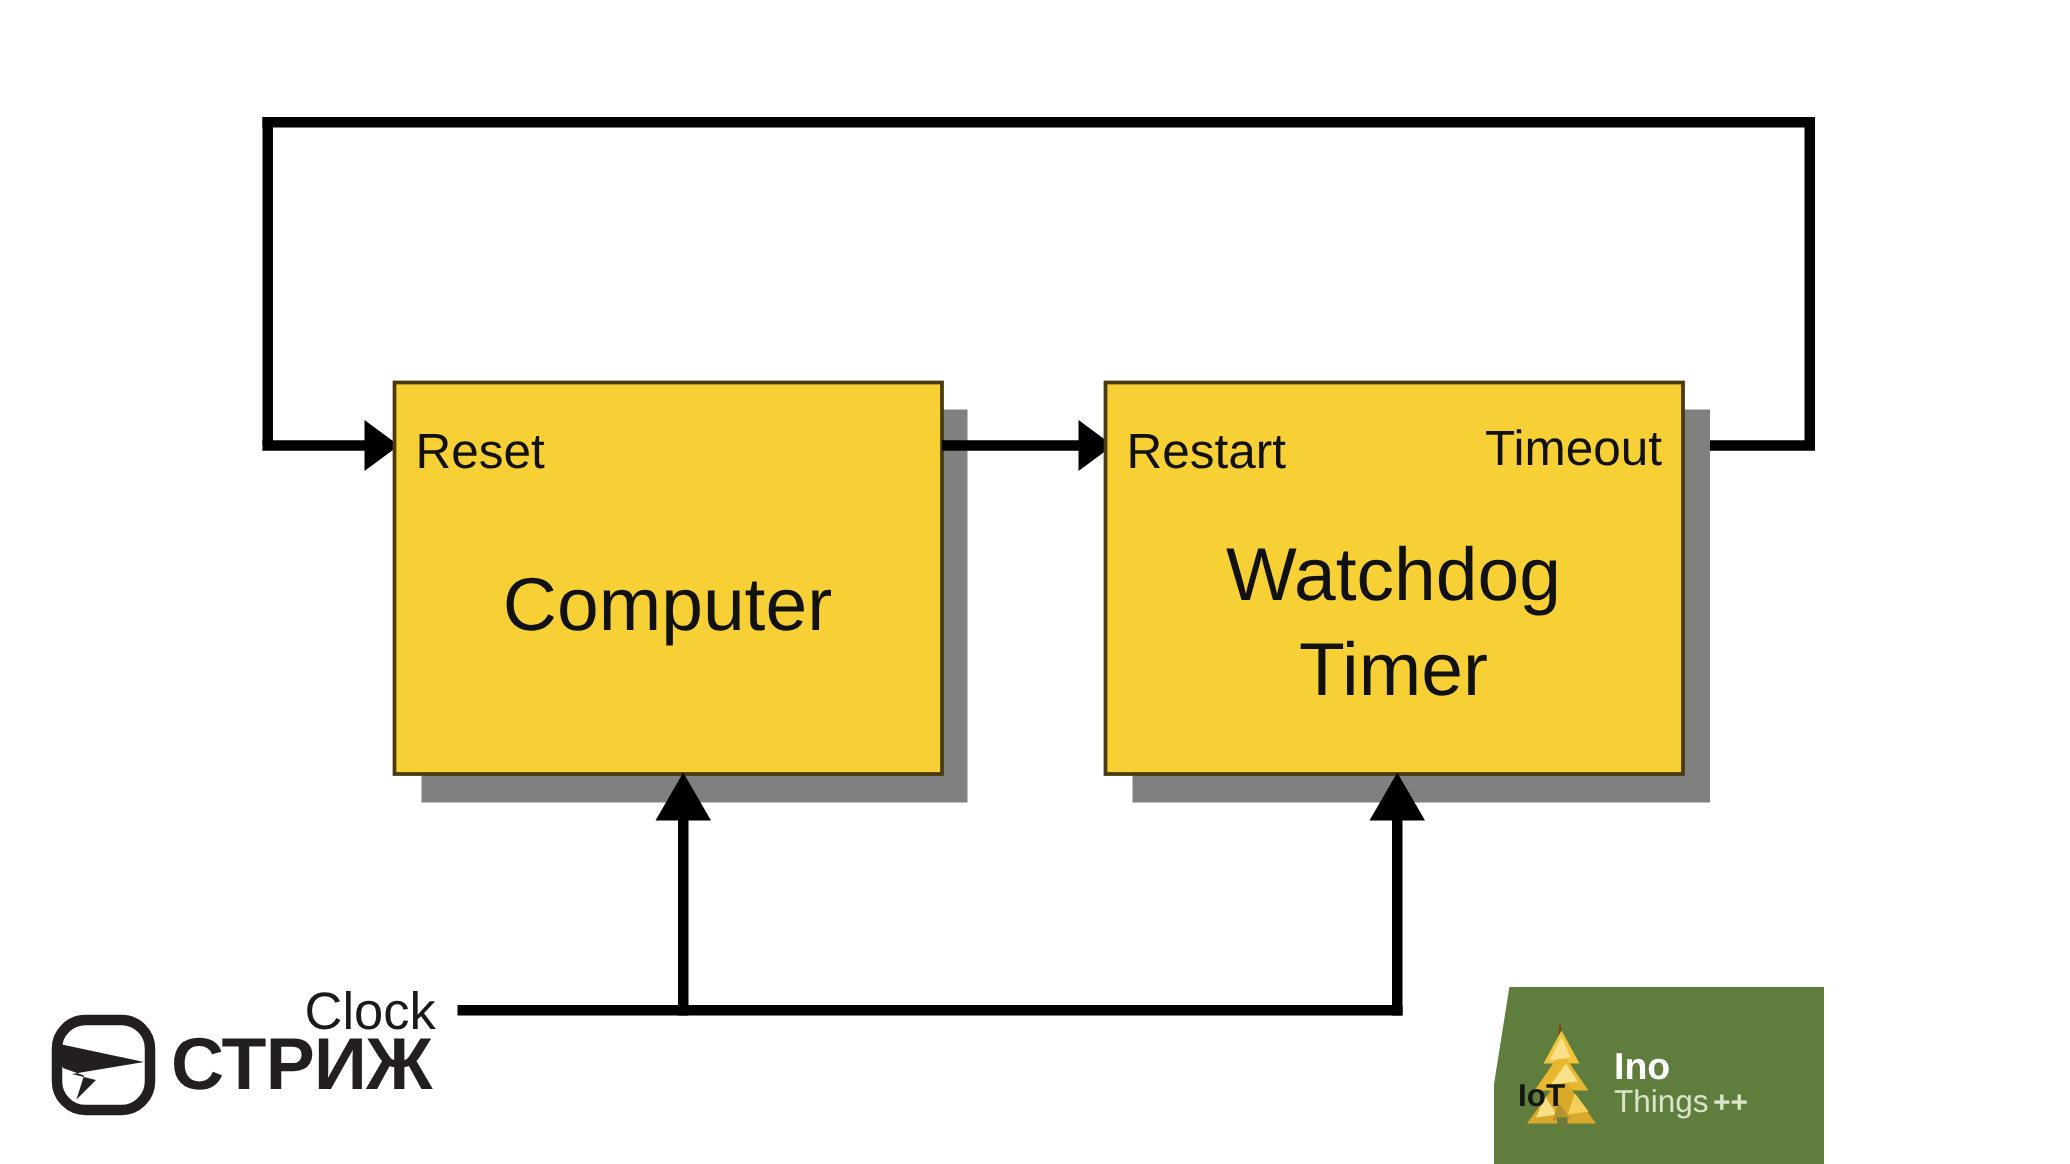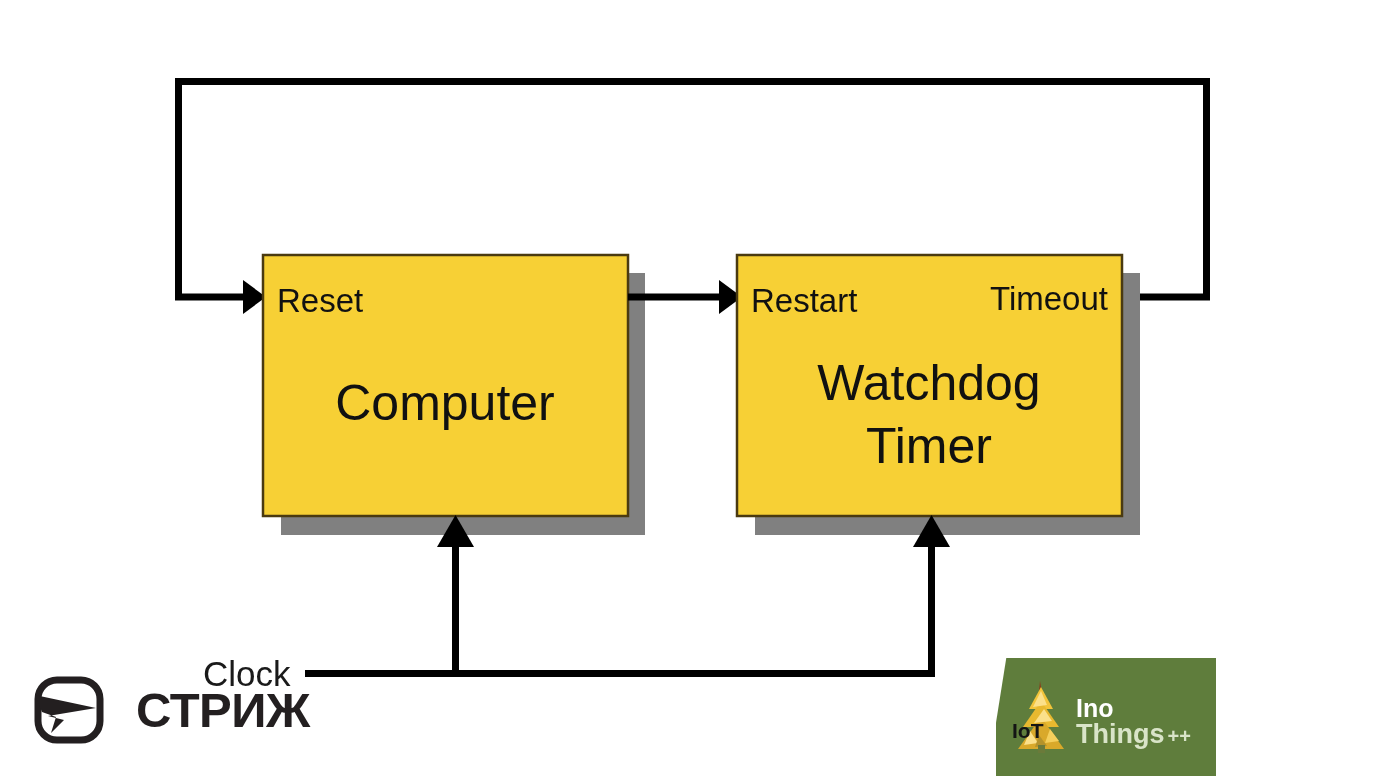--- a/index.html
+++ b/index.html
@@ -50,21 +50,21 @@
   .arrowhead {
     fill: #000000;
   }
   
   #brand-strizh {
     position: absolute;
     left: 34px;
     top: 676px;
     display: flex;
     align-items: center;
-    gap: 28px;
+    gap: 6px;
   }
   #brand-strizh .mark {
     width: 74px;
     height: 68px;
     position: relative;
   }
   #brand-strizh .wordmark {
     font-family: "Liberation Sans", sans-serif;
     font-size: 49px;
     font-weight: 700;
@@ -133,22 +133,22 @@
     color: #ffffff;
     margin-top: 12px;
   }
   #brand-inothings .things-row {
     display: flex;
     align-items: baseline;
     gap: 3px;
   }
   #brand-inothings .things {
     font-family: "Liberation Sans", sans-serif;
-    font-size: 27px;
-    font-weight: 700;
+    font-size: 21px;
+    font-weight: 400;
     color: #d9e4c8;
   }
   #brand-inothings .plusplus {
     font-family: "Liberation Sans", sans-serif;
     font-size: 20px;
     font-weight: 700;
     color: #d9e4c8;
   }
 </style>
 </head>

